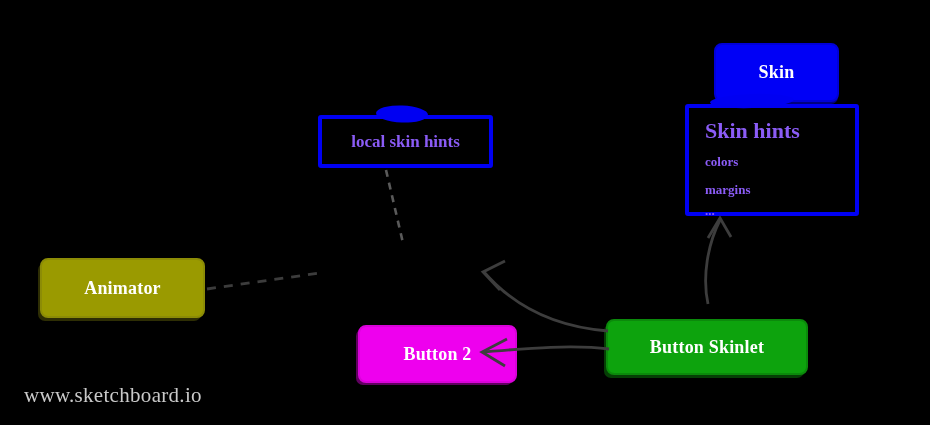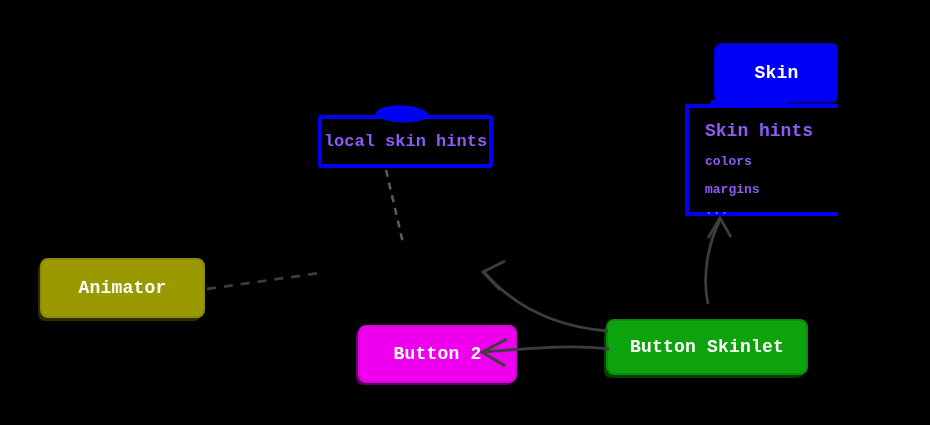--- a/index.html
+++ b/index.html
@@ -1,18 +1,19 @@
 <!DOCTYPE html>
 <html><head>
 <meta charset="utf-8">
 <style>
   html,body{margin:0;padding:0;background:#000;}
   .canvas{
     position:relative;width:838px;height:425px;background:#000;overflow:hidden;
-    font-family:Liberation Mono, monospace;
+    font-family:Liberation Serif, serif;
+    padding-left:29px;
   }
   .edges{position:absolute;left:0;top:0;z-index:2;pointer-events:none;}
   .node{
     position:absolute;z-index:1;display:flex;align-items:center;justify-content:center;
     font-weight:bold;color:#fff;font-size:18px;border-radius:8px;box-sizing:border-box;
     letter-spacing:.2px;
   }
   .node-skin{left:714px;top:43px;width:125px;height:59px;background:#0000f6;border:2px solid #0000d8;box-shadow:0 3px 0 -1px #000080;}
   .node-animator{left:40px;top:258px;width:165px;height:60px;background:#9a9a00;border:2px solid #8c8c06;box-shadow:-3px 4px 0 -1px #2e2e04;align-items:center;}
   .node-button{background:#ee00ee;border:2px solid #d902d9;box-shadow:-3px 3px 0 -1px #600060;}
@@ -21,21 +22,21 @@
   .node-skinlet{left:606px;top:319px;width:202px;height:56px;background:#0da30d;border:2px solid #0b8a0b;box-shadow:-3px 4px 0 -1px #053f05;}
   .outline-box{
     position:absolute;z-index:1;box-sizing:border-box;border:4px solid #0000f2;border-radius:3px;
     color:#8b5cf6;font-weight:bold;background:transparent;
   }
   .node-local-hints{
     left:318px;top:115px;width:175px;height:53px;font-size:17px;
     display:flex;align-items:center;justify-content:center;
   }
   .node-skin-hints{left:685px;top:104px;width:174px;height:112px;padding:13px 8px 0 16px;}
-  .skin-hints-title{font-size:18px;line-height:20px;}
+  .skin-hints-title{font-size:22px;line-height:20px;}
   .skin-hints-item{font-size:13px;line-height:14px;margin-top:14px;}
   .skin-hints-item.ellipsis{margin-top:7px;}
   .watermark{
     position:absolute;z-index:3;left:24px;top:383px;color:#c9c9c9;
     font-size:21px;font-weight:normal;letter-spacing:.3px;
   }
 </style>
 </head>
 <body>
 
@@ -81,14 +82,15 @@
 
 
   <div class="node node-button node-button2">
     <span>Button 2</span>
   </div>
 
   <div class="node node-skinlet">
     <span>Button Skinlet</span>
   </div>
 
+  <div class="watermark">www.sketchboard.io</div>
 
 </div>
 
 </body></html>

